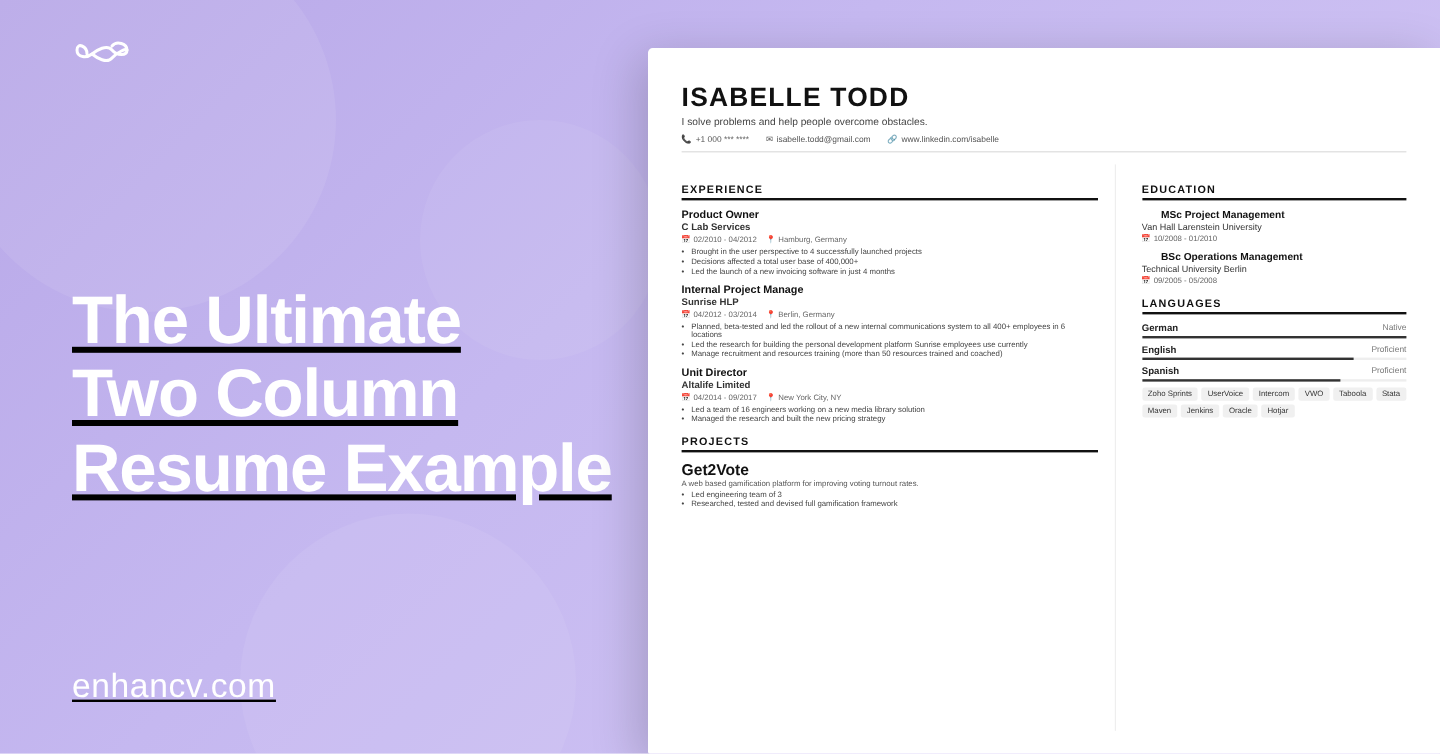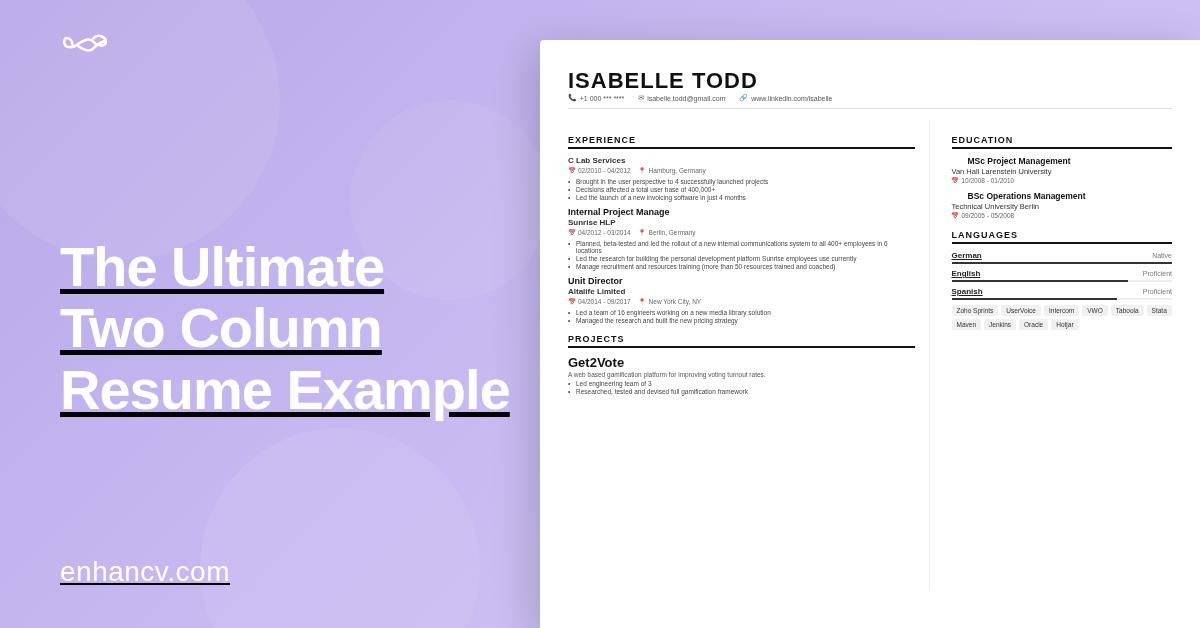--- a/index.html
+++ b/index.html
@@ -231,21 +231,20 @@
       display: flex;
       justify-content: space-between;
       align-items: center;
       margin-bottom: 2px;
     }
 
     .lang-name {
       font-size: 8px;
       font-weight: 600;
       color: #222;
-      text-decoration: underline;
     }
 
     .lang-level {
       font-size: 7px;
       color: #777;
     }
 
     .lang-bar {
       height: 2px;
       background: #eee;
@@ -334,20 +333,21 @@
     </div>
   </div>
 
   <div class="site-url">enhancv.com</div>
 </div>
 
 <div class="resume-card">
 
   <div class="resume-header">
     <div class="resume-name">ISABELLE TODD</div>
+    <div class="resume-tagline">I solve problems and help people overcome obstacles.</div>
     <div class="resume-contact">
       <div class="contact-item">
         <span>📞</span>
         <span>+1 000 *** ****</span>
       </div>
       <div class="contact-item">
         <span>✉</span>
         <span>isabelle.todd@gmail.com</span>
       </div>
       <div class="contact-item">
@@ -356,20 +356,21 @@
       </div>
     </div>
   </div>
 
   <div class="resume-body">
 
     <div class="resume-left">
 
       <div class="section-title">EXPERIENCE</div>
 
+      <div class="job-title">Product Owner</div>
       <div class="job-company">C Lab Services</div>
       <div class="job-meta">
         <span>📅 02/2010 - 04/2012</span>
         <span>📍 Hamburg, Germany</span>
       </div>
       <ul class="job-bullets">
         <li>Brought in the user perspective to 4 successfully launched projects</li>
         <li>Decisions affected a total user base of 400,000+</li>
         <li>Led the launch of a new invoicing software in just 4 months</li>
       </ul>

